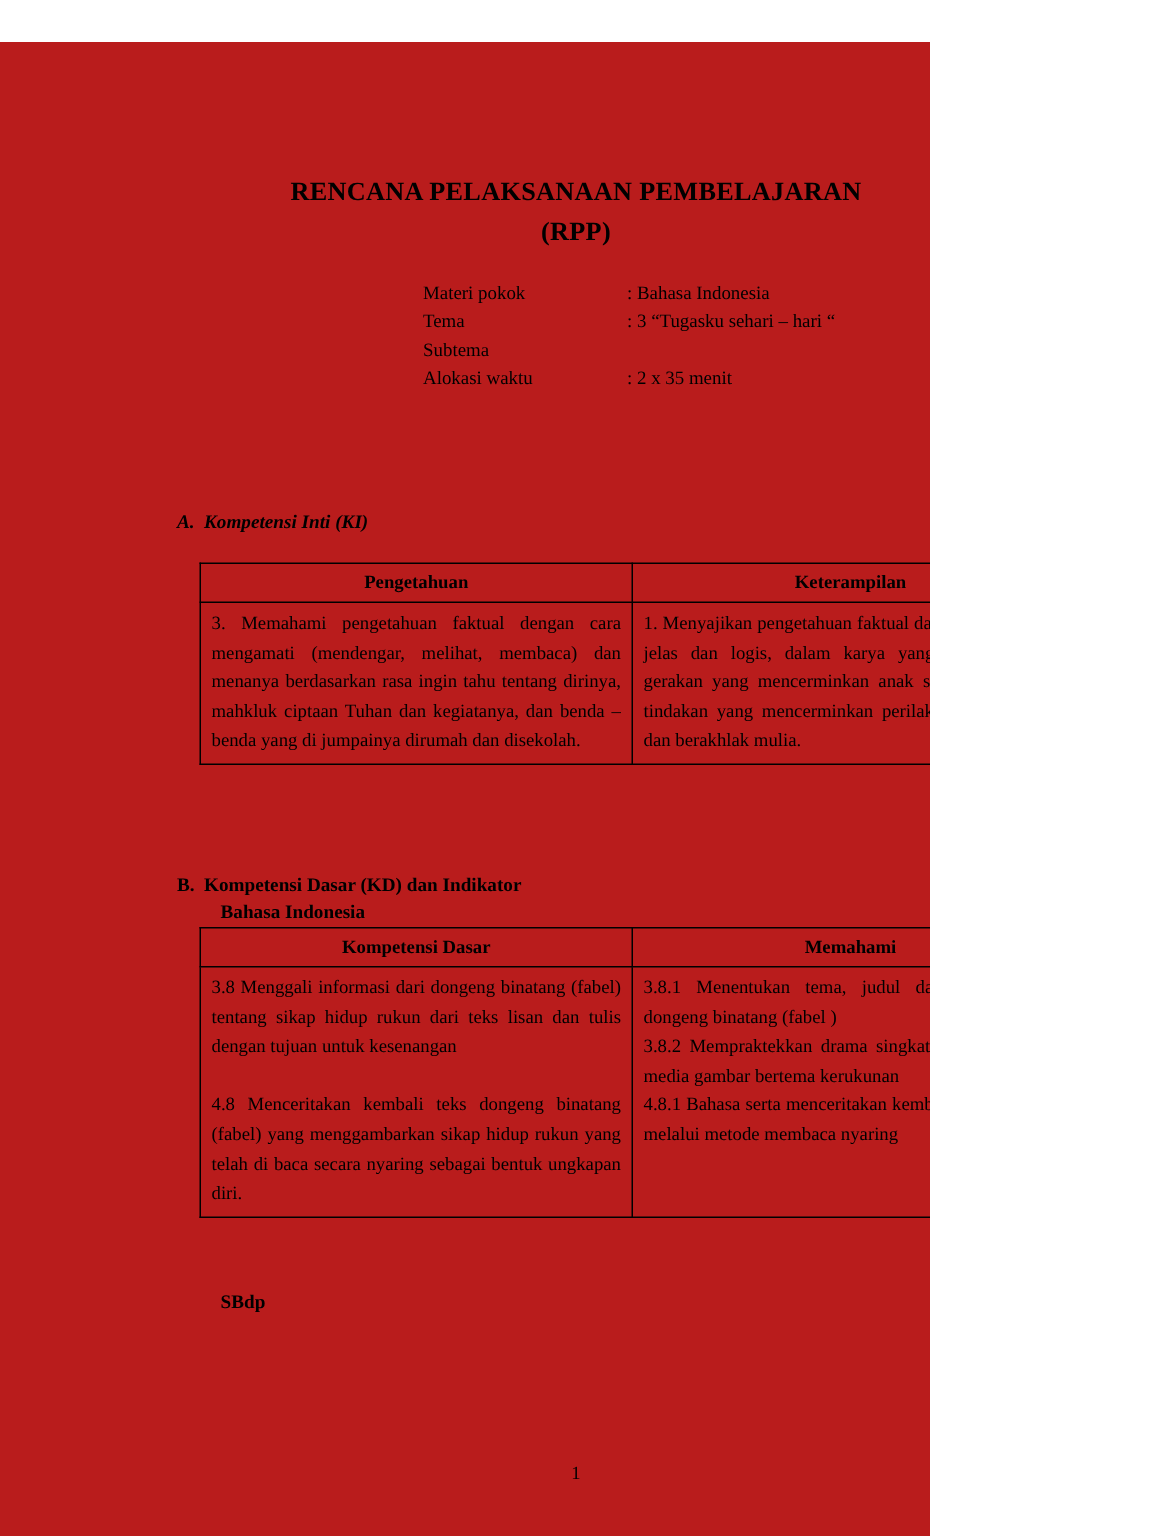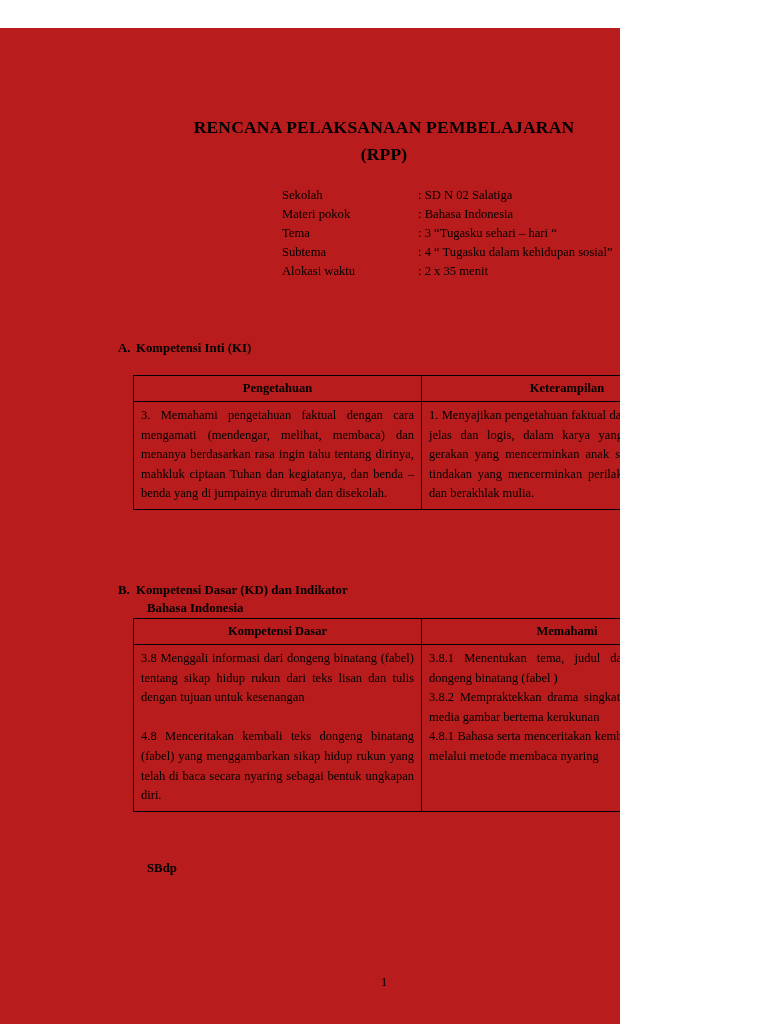--- a/index.html
+++ b/index.html
@@ -144,42 +144,37 @@
 
 <div class="page">
 
   <div class="title-block">
     <div class="title-line">RENCANA PELAKSANAAN PEMBELAJARAN</div>
     <div class="title-line">(RPP)</div>
   </div>
 
   <div class="meta">
     <div class="meta-row">
-      <span class="meta-label">Sekolah</span>
-      <span class="meta-value">: SD N 02 Salatiga</span>
-    </div>
-    <div class="meta-row">
       <span class="meta-label">Materi pokok</span>
       <span class="meta-value">: Bahasa Indonesia</span>
     </div>
     <div class="meta-row">
       <span class="meta-label">Tema</span>
       <span class="meta-value">: 3 “Tugasku sehari – hari “</span>
     </div>
     <div class="meta-row">
       <span class="meta-label">Subtema</span>
-      <span class="meta-value">: 4 “ Tugasku dalam kehidupan sosial”</span>
     </div>
     <div class="meta-row">
       <span class="meta-label">Alokasi waktu</span>
       <span class="meta-value">: 2 x 35 menit</span>
     </div>
   </div>
 
-  <div class="section-head" style="left:118px; top:313px;">
+  <div class="section-head" style="left:118px; top:313px;font-style:italic;">
     <span class="letter">A.</span><span>Kompetensi Inti (KI)</span>
   </div>
 
   <table class="doc-table" id="table-ki">
     <thead>
       <tr>
         <th class="col-left">Pengetahuan</th>
         <th class="col-right">Keterampilan</th>
       </tr>
     </thead>

